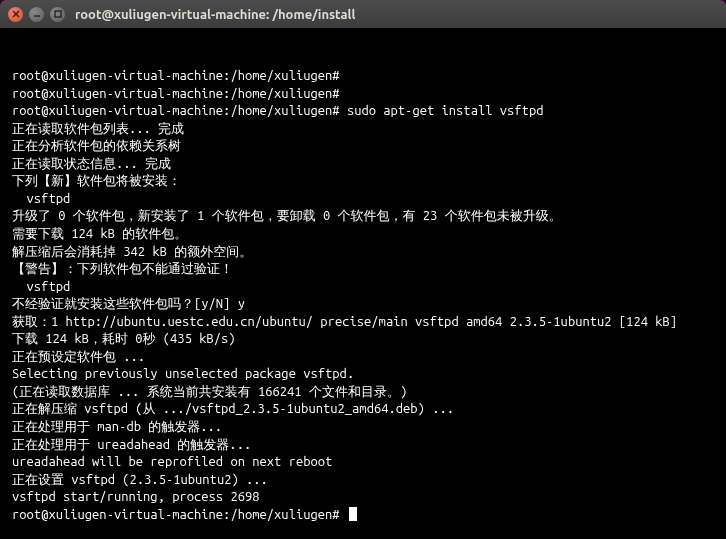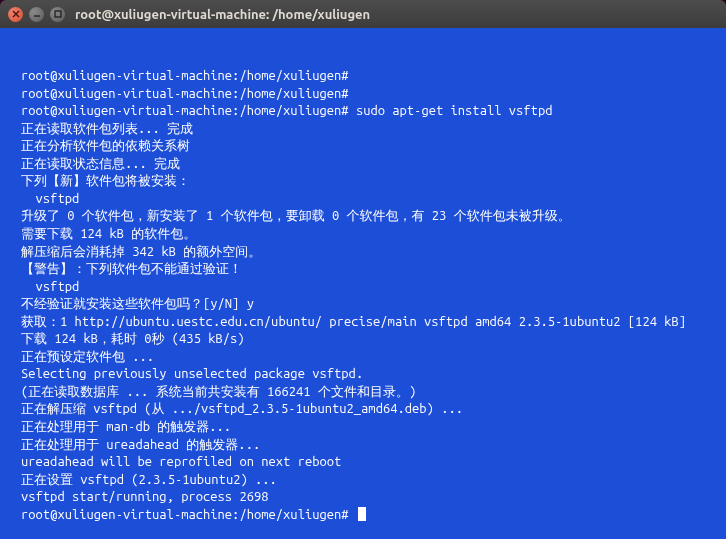--- a/index.html
+++ b/index.html
@@ -38,23 +38,23 @@
 .wbtn.close { background: radial-gradient(circle at 30% 30%, #f08070, #d45030); }
 .wbtn.min { background: radial-gradient(circle at 30% 30%, #8a8a8a, #5c5c5c); }
 .wbtn.max { background: radial-gradient(circle at 30% 30%, #8a8a8a, #5c5c5c); }
 .title-text {
   color: #dfdbd2;
   font-size: 13px;
   font-weight: bold;
   font-family: "Ubuntu", sans-serif;
 }
 .terminal {
-  background: #1d4ed8;
+  background: #000000;
   color: #ffffff;
-  padding: 4px 21px;
+  padding: 4px 12px;
   line-height: 1.35;
   height: calc(100% - 28px);
   overflow: hidden;
   white-space: pre-wrap;
   word-break: break-all;
 }
 .prompt { color: #ffffff; }
 .cursor {
   display: inline-block;
   width: 8px;
@@ -80,18 +80,18 @@
       <svg width="8" height="8" viewBox="0 0 8 8">
           <line x1="1" y1="6" x2="7" y2="6" stroke="#2a2a2a" stroke-width="1.5"></line>
         </svg>
     </div>
     <div class="wbtn max">
       <svg width="8" height="8" viewBox="0 0 8 8">
           <rect x="1" y="1" width="6" height="6" fill="none" stroke="#2a2a2a" stroke-width="1.5"></rect>
         </svg>
     </div>
   </div>
-  <div class="title-text">root@xuliugen-virtual-machine: /home/xuliugen</div>
+  <div class="title-text">root@xuliugen-virtual-machine: /home/install</div>
 </div>
 
 <div class="terminal">
   <span id="term-lines"><span class="line">root@xuliugen-virtual-machine:/home/xuliugen#</span><span class="line">root@xuliugen-virtual-machine:/home/xuliugen#</span><span class="line">root@xuliugen-virtual-machine:/home/xuliugen# sudo apt-get install vsftpd</span><span class="line">正在读取软件包列表... 完成</span><span class="line">正在分析软件包的依赖关系树       </span><span class="line">正在读取状态信息... 完成       </span><span class="line">下列【新】软件包将被安装：</span><span class="line">  vsftpd</span><span class="line">升级了 0 个软件包，新安装了 1 个软件包，要卸载 0 个软件包，有 23 个软件包未被升级。</span><span class="line">需要下载 124 kB 的软件包。</span><span class="line">解压缩后会消耗掉 342 kB 的额外空间。</span><span class="line">【警告】：下列软件包不能通过验证！</span><span class="line">  vsftpd</span><span class="line">不经验证就安装这些软件包吗？[y/N] y</span><span class="line">获取：1 http://ubuntu.uestc.edu.cn/ubuntu/ precise/main vsftpd amd64 2.3.5-1ubuntu2 [124 kB]</span><span class="line">下载 124 kB，耗时 0秒 (435 kB/s)</span><span class="line">正在预设定软件包 ...</span><span class="line">Selecting previously unselected package vsftpd.</span><span class="line">(正在读取数据库 ... 系统当前共安装有 166241 个文件和目录。)</span><span class="line">正在解压缩 vsftpd (从 .../vsftpd_2.3.5-1ubuntu2_amd64.deb) ...</span><span class="line">正在处理用于 man-db 的触发器...</span><span class="line">正在处理用于 ureadahead 的触发器...</span><span class="line">ureadahead will be reprofiled on next reboot</span><span class="line">正在设置 vsftpd (2.3.5-1ubuntu2) ...</span><span class="line">vsftpd start/running, process 2698</span></span><span class="prompt">root@xuliugen-virtual-machine:/home/xuliugen# </span><span class="cursor"></span>
 </div>
 
 </body></html>

